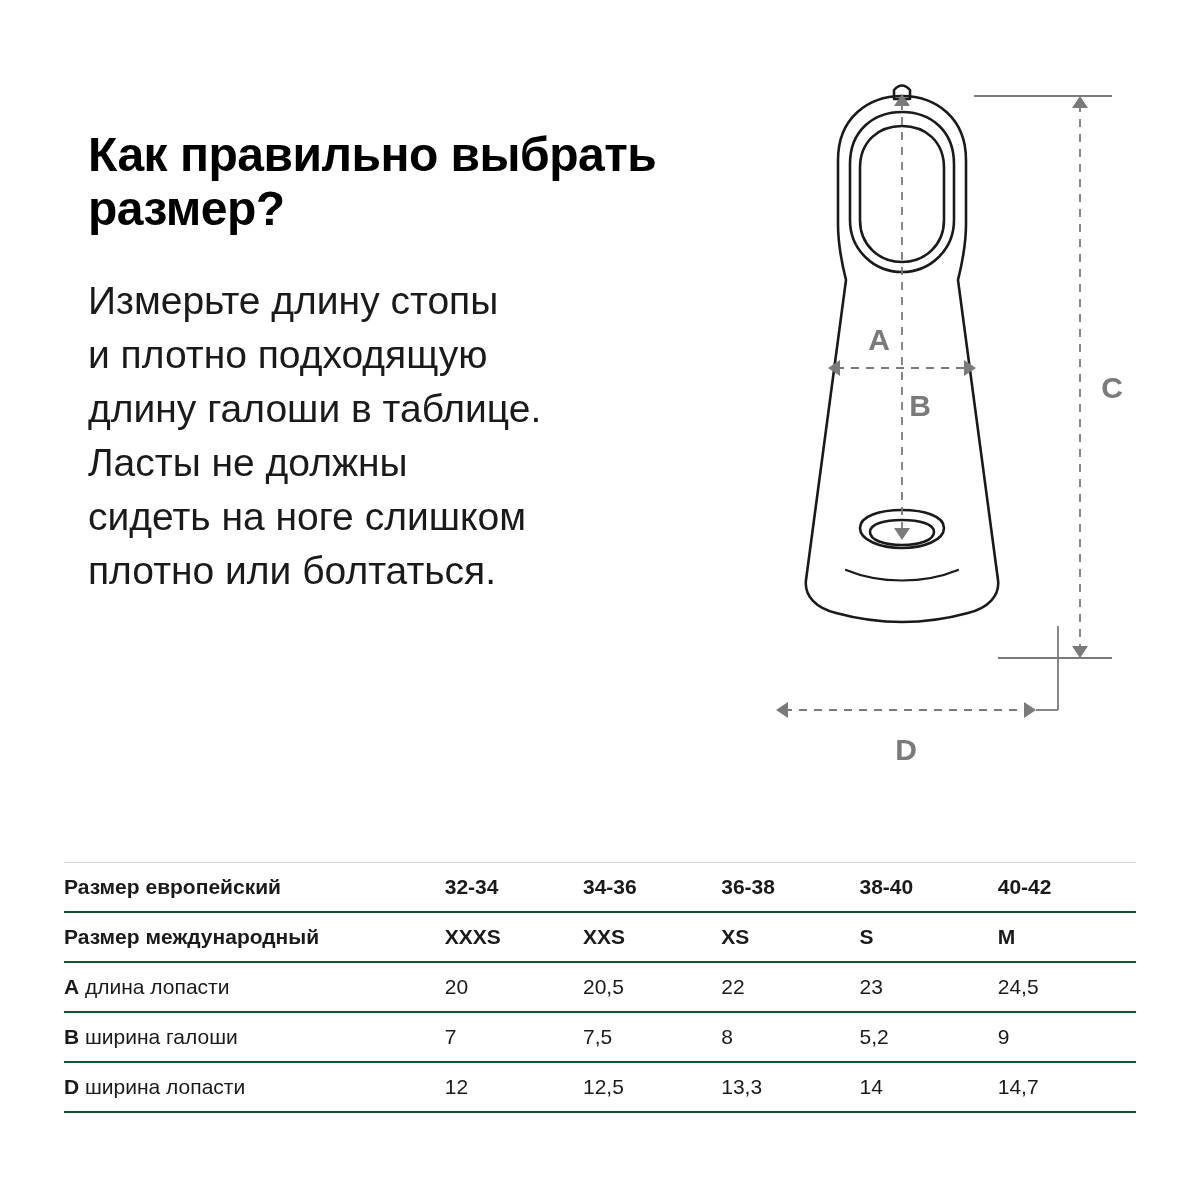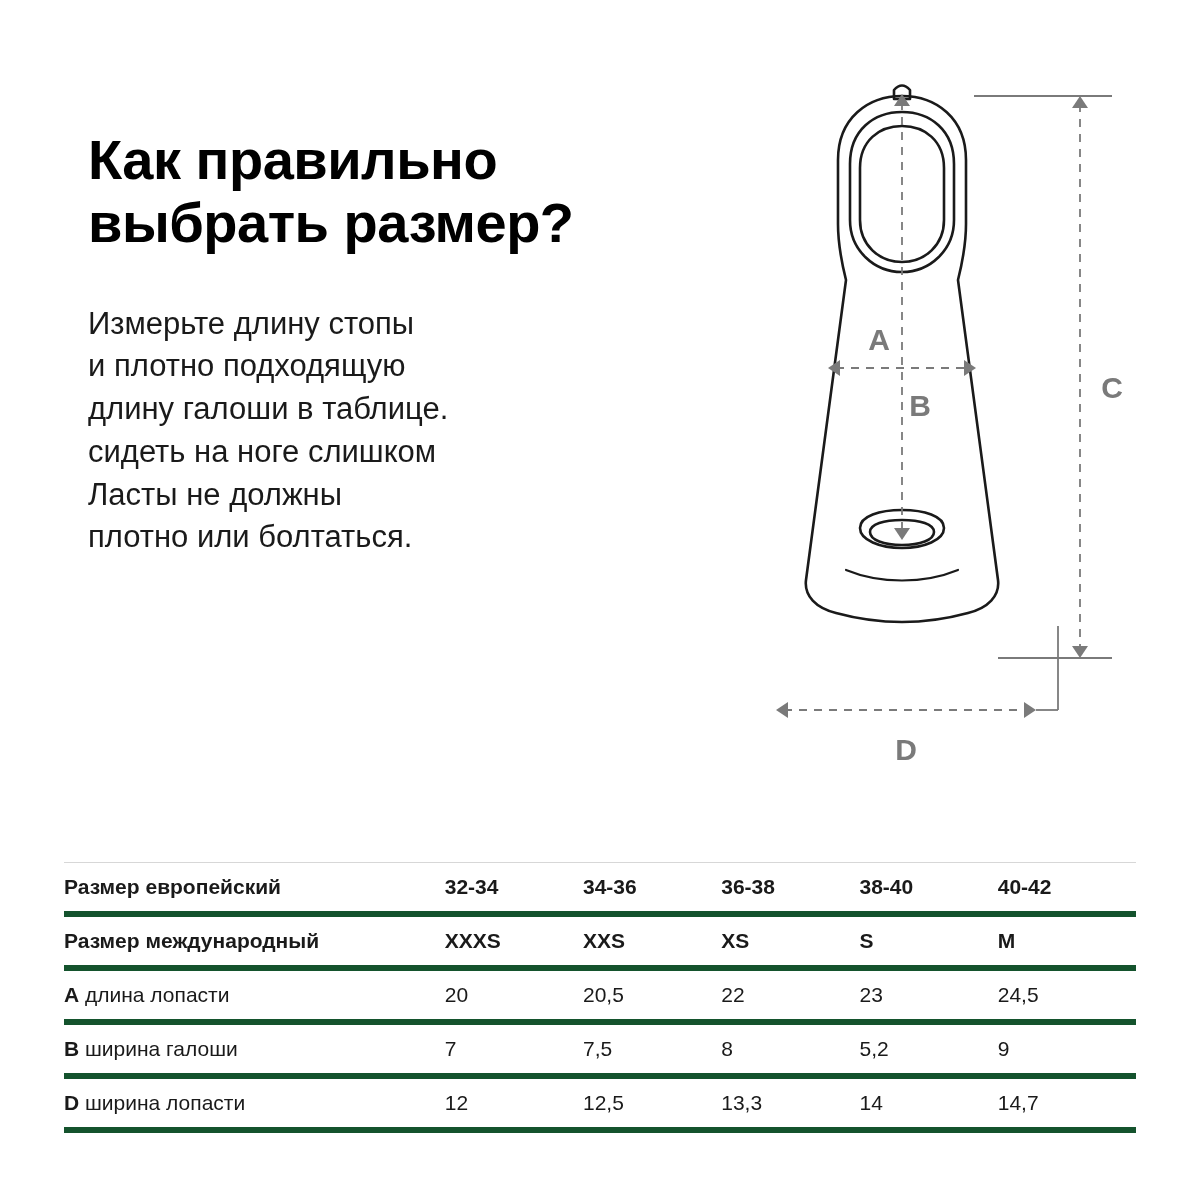--- a/index.html
+++ b/index.html
@@ -24,31 +24,31 @@
 
   
   .text-col {
     position: absolute;
     left: 88px;
     top: 128px;
     width: 590px;
   }
 
   .headline {
-    font-size: 56px;
+    font-size: 48px;
     line-height: 1.13;
     font-weight: bold;
     letter-spacing: -0.5px;
     margin: 0;
     color: #000000;
   }
 
   .body-copy {
-    margin: 48px 0 0 0;
-    font-size: 31px;
+    margin: 38px 0 0 0;
+    font-size: 39px;
     line-height: 1.38;
     font-weight: normal;
     color: #1a1a1a;
   }
   .body-copy span {
     display: block;
   }
 
   
   .diagram {
@@ -75,21 +75,21 @@
     top: 862px;
     width: 1072px;
   }
   table.size-table {
     border-collapse: collapse;
     width: 1072px;
     font-size: 21px;
   }
   table.size-table td,
   table.size-table th {
-    border-bottom: 6px solid #14532d;
+    border-bottom: 2px solid #14532d;
     padding: 0;
     height: 48px;
     vertical-align: middle;
     font-weight: normal;
     color: #1a1a1a;
   }
   table.size-table tr:first-child td,
   table.size-table tr:first-child th {
     border-top: 1px solid #d7d7d7;
   }
@@ -113,22 +113,22 @@
 <body>
 
 <div class="page">
 
   <div class="text-col">
     <h1 class="headline">Как правильно выбрать размер?</h1>
     <p class="body-copy">
       <span>Измерьте длину стопы</span>
       <span>и плотно подходящую</span>
       <span>длину галоши в таблице.</span>
+      <span>Ласты не должны</span>
       <span>сидеть на ноге слишком</span>
-      <span>Ласты не должны</span>
       <span>плотно или болтаться.</span>
     </p>
   </div>
 
   <div class="diagram">
     <svg width="420" height="760" viewBox="0 0 420 760" xmlns="http://www.w3.org/2000/svg">
       <defs>
         <marker id="arrUp" markerWidth="9" markerHeight="9" refX="4.5" refY="8" orient="auto">
           <path d="M4.5 0 L9 9 L0 9 Z" fill="#7a7a7a"></path>
         </marker>

